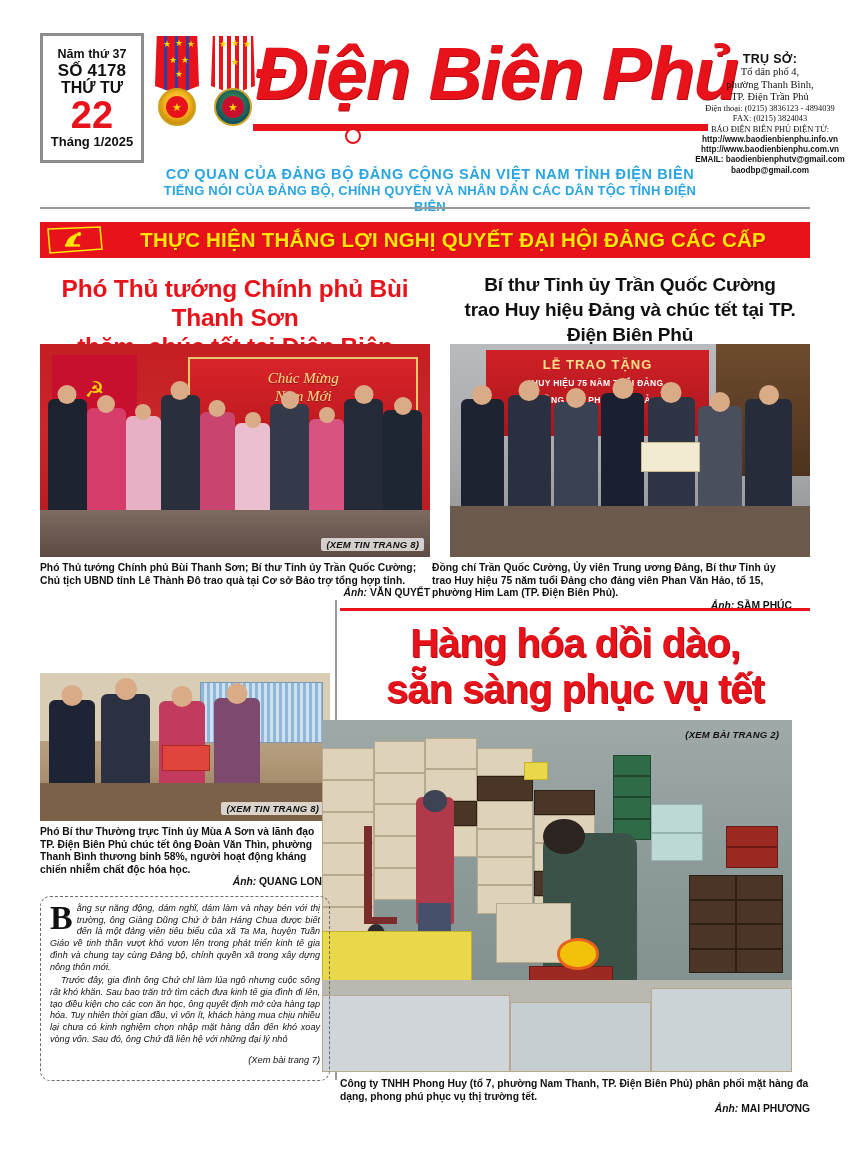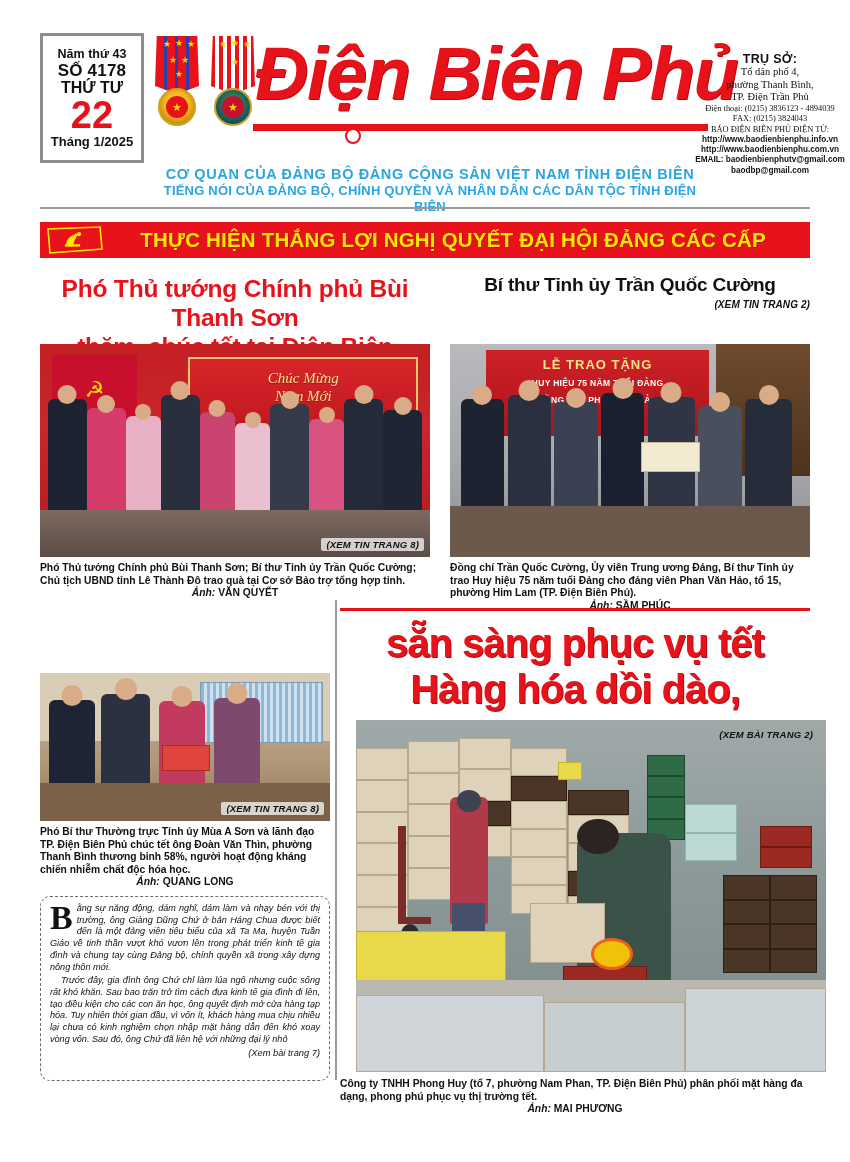--- a/index.html
+++ b/index.html
@@ -92,21 +92,21 @@
   
   .photo{position:absolute;overflow:hidden;background:#cfcfcf;}
   .photo .tag{
     position:absolute;right:6px;bottom:6px;background:rgba(255,255,255,.72);color:#111;
     font-size:9.5px;font-style:italic;font-weight:bold;padding:1px 5px;border-radius:2px;
     letter-spacing:.2px;white-space:nowrap;}
 
   .ph1{left:40px;top:344px;width:390px;height:213px;}
   .ph2{left:450px;top:344px;width:360px;height:213px;}
   .ph3{left:40px;top:673px;width:290px;height:148px;}
-  .ph4{left:356px;top:720px;width:470px;height:352px;}
+  .ph4{left:322px;top:720px;width:470px;height:352px;}
 
   
   .ph1-bg{position:absolute;inset:0;background:
       linear-gradient(180deg,#c41f23 0%,#c8272b 40%,#b0181d 100%);}
   .ph1-banner{position:absolute;left:38%;top:6%;width:58%;height:42%;
       background:linear-gradient(180deg,#d8242a,#b8171c);border:2px solid #e8c86a;}
   .ph1-banner .txt{color:#ffe08a;font-family:"Liberation Serif","DejaVu Serif",serif;
       font-style:italic;font-size:15px;text-align:center;line-height:18px;padding-top:10px;
       text-shadow:0 1px 1px rgba(0,0,0,.4);}
   .ph1-flag{position:absolute;left:3%;top:5%;width:22%;height:33%;background:#c8102e;}
@@ -139,25 +139,25 @@
   .box{position:absolute;background:#ded2bb;border:1px solid #b6a98e;box-sizing:border-box;}
   .boxd{position:absolute;background:#4a3526;border:1px solid #2e1f15;box-sizing:border-box;}
   .boxg{position:absolute;background:#2f6b46;border:1px solid #1d4a2e;box-sizing:border-box;}
   .boxy{position:absolute;background:#e8d84a;border:1px solid #c4b22c;box-sizing:border-box;}
   .boxc{position:absolute;background:#bcd9d6;border:1px solid #93b4b1;box-sizing:border-box;}
   .boxr{position:absolute;background:#9c2a22;border:1px solid #6e1a14;box-sizing:border-box;}
   .ph4-floor{position:absolute;left:0;right:0;bottom:0;height:26%;background:#b9b9b2;}
 
   
   .cap{position:absolute;font-size:10.3px;line-height:12.6px;color:#111;font-weight:bold;}
-  .cap .credit{font-style:italic;font-weight:bold;text-align:center;}
+  .cap .credit{font-style:italic;font-weight:bold;}
   .cap .credit b{font-style:normal;}
   .cap-right{text-align:right;}
   .cap1{left:40px;top:562px;width:390px;}
-  .cap2{left:450px;top:562px;width:360px;}
+  .cap2{left:432px;top:562px;width:360px;}
   .cap3{left:40px;top:826px;width:290px;}
   .cap4{left:340px;top:1078px;width:470px;}
 
   
   .hl-mid{position:absolute;left:40px;top:606px;width:290px;text-align:center;}
   .hl-mid .h{font-size:16.5px;font-weight:bold;color:#111;line-height:21px;letter-spacing:-.2px;}
 
   
   .bigrule{position:absolute;left:340px;top:608px;width:470px;height:3px;background:#e8131a;}
   .hl-big{position:absolute;left:340px;top:620px;width:470px;text-align:center;}
@@ -174,31 +174,31 @@
      font-size:10.5px;font-style:italic;font-weight:bold;padding:2.5px 0;box-sizing:border-box;
      letter-spacing:.2px;}
   .art-title{text-align:center;font-size:15.5px;font-weight:bold;color:#111;
      margin:5px 0 4px;line-height:18px;letter-spacing:-.2px;}
   .art-body{font-size:9.1px;line-height:11.7px;color:#111;text-align:justify;
      font-style:italic;font-family:"Liberation Sans","DejaVu Sans",sans-serif;}
   .art-body p{margin:0 0 2px;text-indent:11px;}
   .art-body p.first{text-indent:0;}
   .dropcap{float:left;font-size:34px;line-height:27px;font-weight:bold;font-style:normal;
      padding:1px 4px 0 0;color:#111;font-family:"Liberation Serif","DejaVu Serif",serif;}
-  .art-see{text-align:right;font-size:9.3px;font-style:italic;margin-top:3px;}
+  .art-see{text-align:right;font-size:9.3px;font-style:italic;margin-top:10px;}
 </style>
 </head>
 <body>
 
 <div class="page">
 
   <div class="masthead">
 
     <div class="issuebox">
-      <div class="l1">Năm thứ 43</div>
+      <div class="l1">Năm thứ 37</div>
       <div class="l2">SỐ 4178</div>
       <div class="l3">THỨ TƯ</div>
       <div class="l4">22</div>
       <div class="l5">Tháng 1/2025</div>
     </div>
 
     <div class="medals">
       <div class="medal m1">
         <div class="ribbon">
             <div class="rib-a">
@@ -273,20 +273,21 @@
     <div class="stxt">THỰC HIỆN THẮNG LỢI NGHỊ QUYẾT ĐẠI HỘI ĐẢNG CÁC CẤP</div>
   </div>
 
   <div class="hl-left">
     <div class="h">Phó Thủ tướng Chính phủ Bùi Thanh Sơn</div>
     <div class="h">thăm, chúc tết tại Điện Biên</div>
   </div>
 
   <div class="hl-right">
     <div class="h">Bí thư Tỉnh ủy Trần Quốc Cường</div>
+    <div class="h">trao Huy hiệu Đảng và chúc tết tại TP. Điện Biên Phủ</div>
     <div class="seepage">(XEM TIN TRANG 2)</div>
   </div>
 
   <div class="photo ph1">
     <div class="ph1-bg"></div>
     <div class="ph1-flag">
         <span class="hs">☭</span>
       </div>
     <div class="ph1-banner">
       <div class="txt">
@@ -405,22 +406,22 @@
   <div class="cap cap3">
     <span>Phó Bí thư Thường trực Tỉnh ủy Mùa A Sơn và lãnh đạo TP. Điện Biên Phủ chúc tết ông Đoàn Văn Thìn, phường Thanh Bình thương binh 58%, người hoạt động kháng chiến nhiễm chất độc hóa học.</span>
     <div class="cap-right credit">
       <span>Ảnh:</span>
       <b>QUANG LONG</b>
     </div>
   </div>
 
   <div class="bigrule"></div>
   <div class="hl-big">
+    <div class="h">Hàng hóa dồi dào,</div>
     <div class="h">sẵn sàng phục vụ tết</div>
-    <div class="h">Hàng hóa dồi dào,</div>
   </div>
 
   <div class="photo ph4">
     <div class="ph4-bg"></div>
 
     <div class="box" style="left:0%;top:8%;width:11%;height:9%;"></div>
     <div class="box" style="left:0%;top:17%;width:11%;height:9%;"></div>
     <div class="box" style="left:0%;top:26%;width:11%;height:9%;"></div>
     <div class="box" style="left:0%;top:35%;width:11%;height:9%;"></div>
     <div class="box" style="left:0%;top:44%;width:11%;height:9%;"></div>
@@ -478,21 +479,21 @@
     <div class="boxy" style="left:0%;top:60%;width:32%;height:16%;"></div>
     <div style="position:absolute;left:50%;top:62%;width:9%;height:9%;border-radius:50%;background:#f2c10a;border:3px solid #e8621c;box-sizing:border-box;"></div>
     <div class="ph4-floor"></div>
     <div class="box" style="left:0%;top:78%;width:40%;height:22%;background:#cfd5d8;"></div>
     <div class="box" style="left:40%;top:80%;width:30%;height:20%;background:#c7ced2;"></div>
     <div class="box" style="left:70%;top:76%;width:30%;height:24%;background:#ccd3d6;"></div>
     <div class="tag" style="right:8px;top:8px;bottom:auto;background:transparent;color:#111;">(XEM BÀI TRANG 2)</div>
   </div>
 
   <div class="cap cap4">
-    <span>Công ty TNHH Phong Huy (tổ 7, phường Nam Phan, TP. Điện Biên Phủ) phân phối mặt hàng đa dạng, phong phú phục vụ thị trường tết.</span>
+    <span>Công ty TNHH Phong Huy (tổ 7, phường Nam Thanh, TP. Điện Biên Phủ) phân phối mặt hàng đa dạng, phong phú phục vụ thị trường tết.</span>
     <div class="cap-right credit">
       <span>Ảnh:</span>
       <b>MAI PHƯƠNG</b>
     </div>
   </div>
 
   <div class="artbox">
     <div class="art-body">
       <p class="first">
         <span class="dropcap">B</span><span>ằng sự năng động, dám nghĩ, dám làm và nhạy bén với thị trường, ông Giàng Dũng Chứ ở bản Háng Chua được biết đến là một đảng viên tiêu biểu của xã Ta Ma, huyện Tuần Giáo về tinh thần vượt khó vươn lên trong phát triển kinh tế gia đình và chung tay cùng Đảng bộ, chính quyền xã trong xây dựng nông thôn mới.</span>

